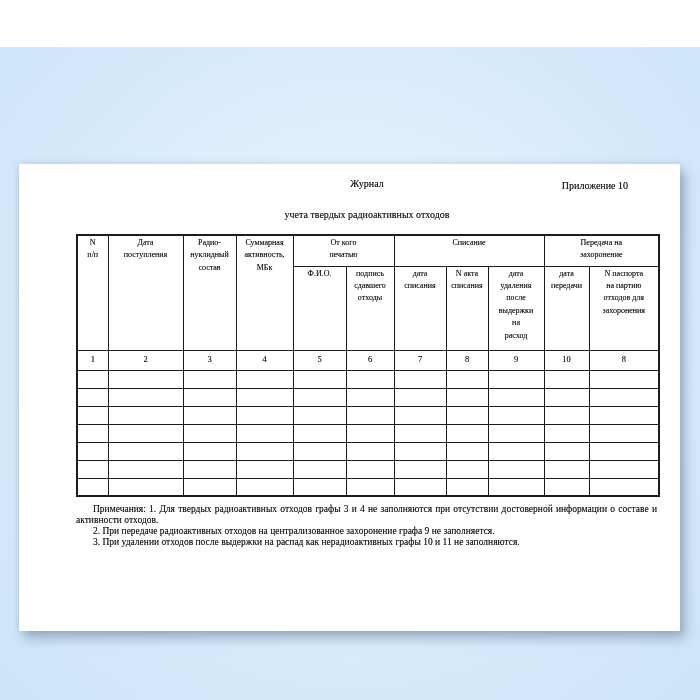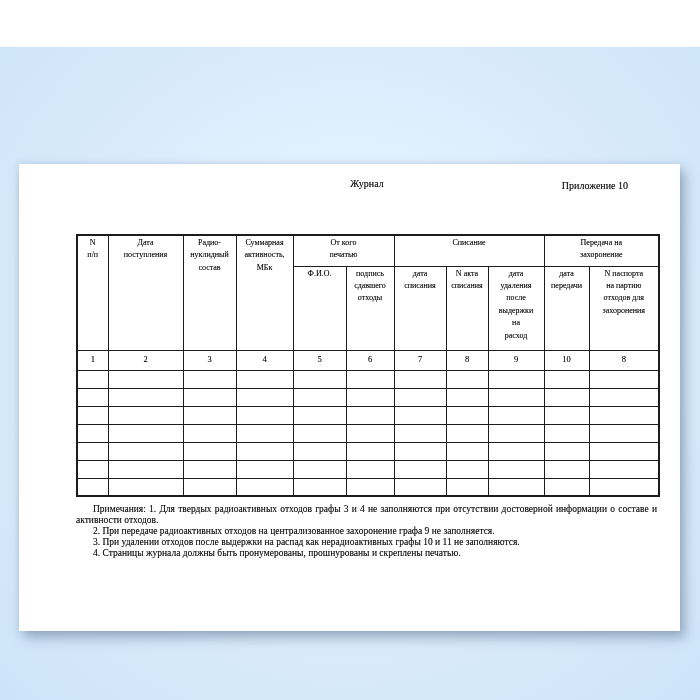--- a/index.html
+++ b/index.html
@@ -56,20 +56,21 @@
   .notes p.jnote{text-align:justify;}
 </style>
 </head>
 <body>
 
 <div class="backdrop">
   <div class="paper">
 
     <div class="appendix">Приложение 10</div>
     <div class="title">Журнал</div>
+    <div class="subtitle">учета твердых радиоактивных отходов</div>
 
     <table class="log">
       <colgroup>
         <col style="width:31px">
           <col style="width:75px">
           <col style="width:53px">
         <col style="width:57px">
           <col style="width:53px">
           <col style="width:48px">
         <col style="width:52px">
@@ -223,17 +224,16 @@
             <td></td>
             <td></td>
           </tr>
         </tbody>
     </table>
 
     <div class="notes">
       <p class="jnote">Примечания: 1. Для твердых радиоактивных отходов графы 3 и 4 не заполняются при отсутствии достоверной информации о составе и активности отходов.</p>
       <p>2. При передаче радиоактивных отходов на централизованное захоронение графа 9 не заполняется.</p>
       <p>3. При удалении отходов после выдержки на распад как нерадиоактивных графы 10 и 11 не заполняются.</p>
-      <p>4. Страницы журнала должны быть пронумерованы, прошнурованы и скреплены печатью.</p>
     </div>
 
   </div>
 </div>
 
 </body></html>

